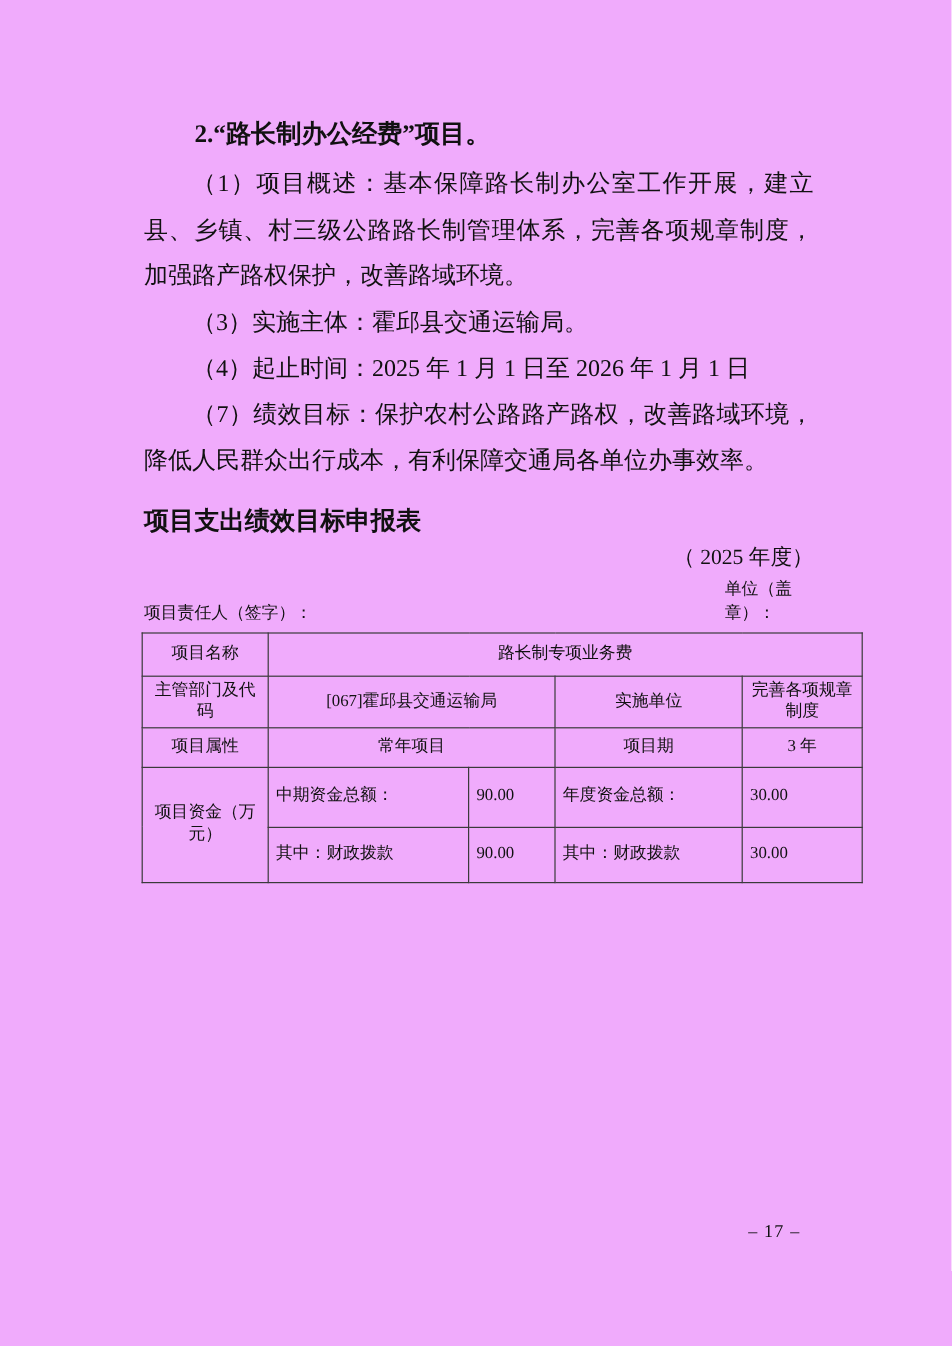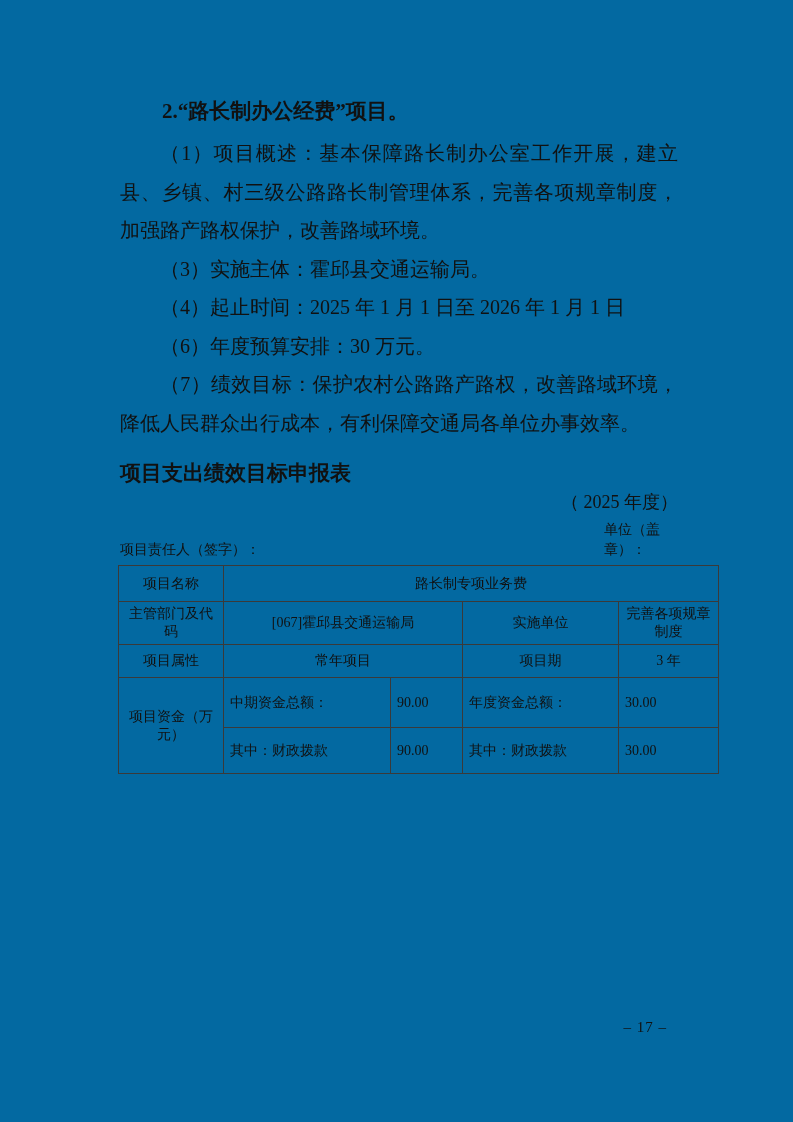--- a/index.html
+++ b/index.html
@@ -3,21 +3,21 @@
 <meta charset="utf-8">
 <style>
   * { margin: 0; padding: 0; box-sizing: border-box; }
   html, body { background: #ffffff; }
   body { font-family: "Liberation Serif", "DejaVu Serif", serif; color: #111; }
 
   .page {
     position: relative;
     width: 793px;
     height: 1122px;
-    background: #0369a1;
+    background: #f0abfc;
     overflow: hidden;
   }
   .content {
     padding: 92px 115px 0 120px;
   }
 
   .heading {
     font-size: 21px;
     font-weight: bold;
     line-height: 38px;
@@ -102,21 +102,20 @@
 <body>
 
 <div class="page">
   <div class="content">
 
     <div class="heading">2.“路长制办公经费”项目。</div>
 
     <p class="para">（1）项目概述：基本保障路长制办公室工作开展，建立县、乡镇、村三级公路路长制管理体系，完善各项规章制度，加强路产路权保护，改善路域环境。</p>
     <p class="para">（3）实施主体：霍邱县交通运输局。</p>
     <p class="para">（4）起止时间：2025 年 1 月 1 日至 2026 年 1 月 1 日</p>
-    <p class="para">（6）年度预算安排：30 万元。</p>
     <p class="para">（7）绩效目标：保护农村公路路产路权，改善路域环境，降低人民群众出行成本，有利保障交通局各单位办事效率。</p>
 
     <div class="form-title">项目支出绩效目标申报表</div>
     <div class="year-line">（ 2025 年度）</div>
 
     <div class="sign-row">
       <span class="signer-label">项目责任人（签字）：</span>
       <span class="unit-label">单位（盖章）：</span>
     </div>
 

